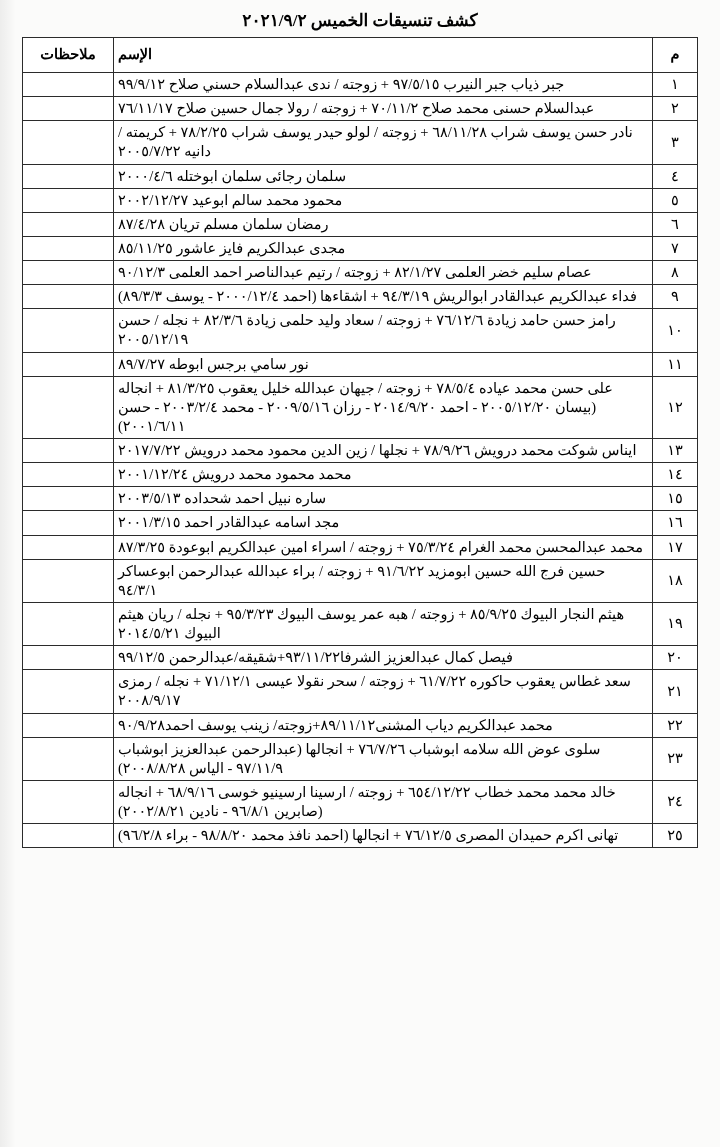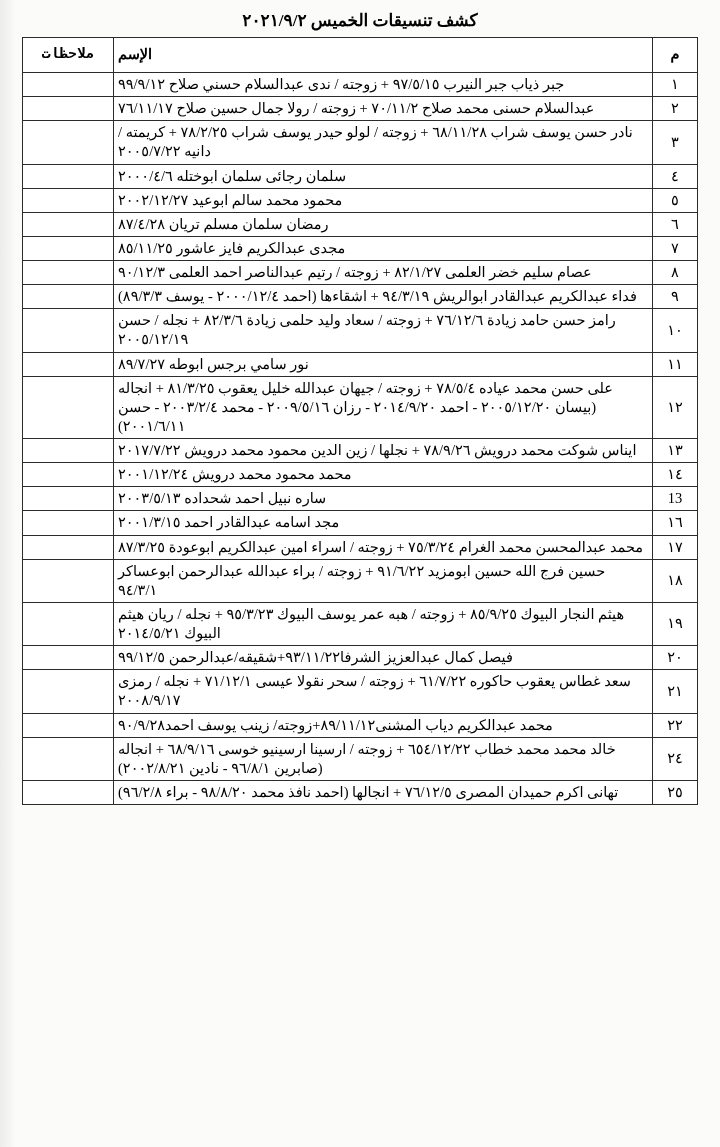--- a/index.html
+++ b/index.html
@@ -50,21 +50,20 @@
     text-align: center;
     font-size: 15px;
   }
   th.h-name, td.c-name {
     text-align: left;
     font-size: 14.5px;
   }
   th.h-notes, td.c-notes {
     width: 82px;
     text-align: center;
-    font-family: Liberation Mono, monospace;
   }
   thead th {
     height: 30px;
     font-weight: bold;
     font-size: 15.5px;
   }
   td.c-name {
     text-align: left;
   }
   tbody tr {
@@ -164,21 +163,21 @@
         <td class="c-num">١٣</td>
         <td class="c-name">ايناس شوكت محمد درويش ٧٨/٩/٢٦ + نجلها / زين الدين محمود محمد درويش ٢٠١٧/٧/٢٢</td>
         <td class="c-notes"></td>
       </tr>
       <tr>
         <td class="c-num">١٤</td>
         <td class="c-name">محمد محمود محمد درويش ٢٠٠١/١٢/٢٤</td>
         <td class="c-notes"></td>
       </tr>
       <tr>
-        <td class="c-num">13</td>
+        <td class="c-num">١٥</td>
         <td class="c-name">ساره نبيل احمد شحداده ٢٠٠٣/٥/١٣</td>
         <td class="c-notes"></td>
       </tr>
       <tr>
         <td class="c-num">١٦</td>
         <td class="c-name">مجد اسامه عبدالقادر احمد ٢٠٠١/٣/١٥</td>
         <td class="c-notes"></td>
       </tr>
       <tr>
         <td class="c-num">١٧</td>
@@ -204,20 +203,25 @@
         <td class="c-num">٢١</td>
         <td class="c-name">سعد غطاس يعقوب حاكوره ٦١/٧/٢٢ + زوجته / سحر نقولا عيسى ٧١/١٢/١ + نجله / رمزى ٢٠٠٨/٩/١٧</td>
         <td class="c-notes"></td>
       </tr>
       <tr>
         <td class="c-num">٢٢</td>
         <td class="c-name">محمد عبدالكريم دياب المشنى٨٩/١١/١٢+زوجته/ زينب يوسف احمد٩٠/٩/٢٨</td>
         <td class="c-notes"></td>
       </tr>
       <tr>
+        <td class="c-num">٢٣</td>
+        <td class="c-name">سلوى عوض الله سلامه ابوشباب ٧٦/٧/٢٦ + انجالها (عبدالرحمن عبدالعزيز ابوشباب ٩٧/١١/٩ - الياس ٢٠٠٨/٨/٢٨)</td>
+        <td class="c-notes"></td>
+      </tr>
+      <tr>
         <td class="c-num">٢٤</td>
         <td class="c-name">خالد محمد محمد خطاب ٦٥٤/١٢/٢٢ + زوجته / ارسينا ارسينيو خوسى ٦٨/٩/١٦ + انجاله (صابرين ٩٦/٨/١ - نادين ٢٠٠٢/٨/٢١)</td>
         <td class="c-notes"></td>
       </tr>
       <tr>
         <td class="c-num">٢٥</td>
         <td class="c-name">تهانى اكرم حميدان المصرى ٧٦/١٢/٥ + انجالها (احمد نافذ محمد ٩٨/٨/٢٠ - براء ٩٦/٢/٨)</td>
         <td class="c-notes"></td>
       </tr>
     </tbody>

